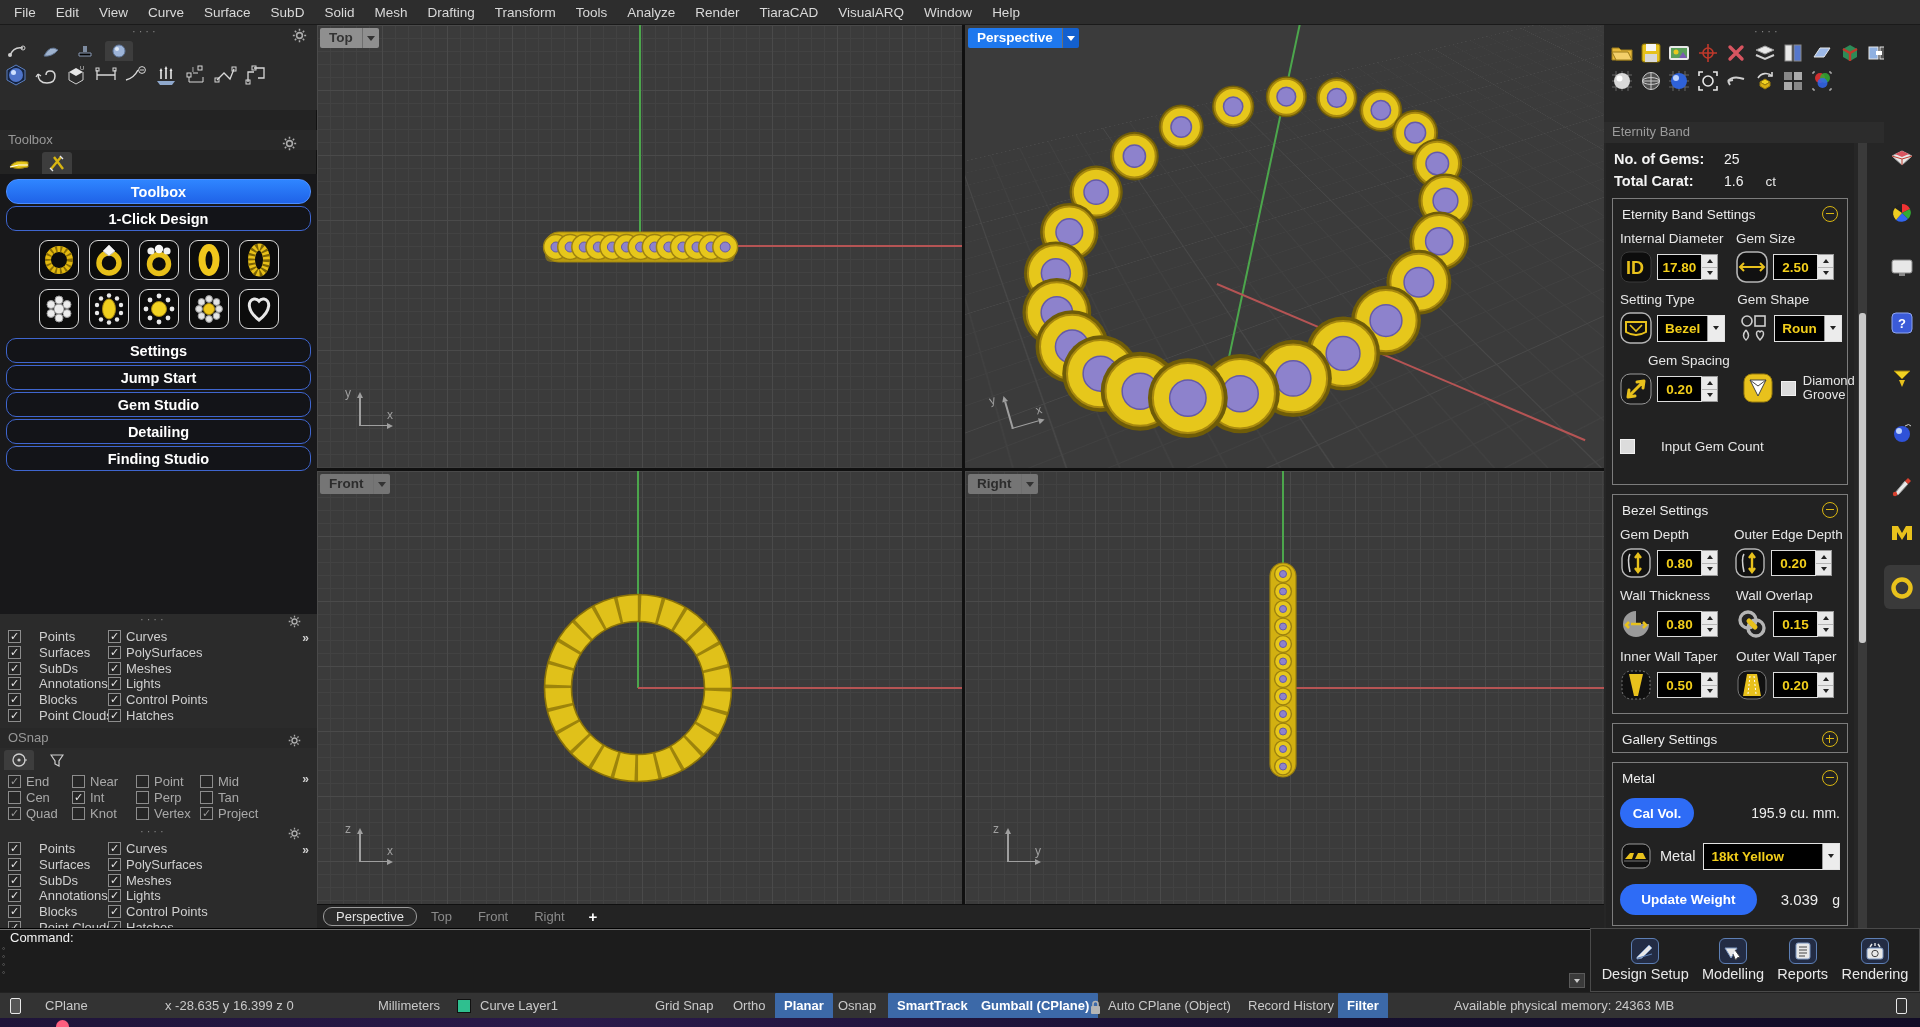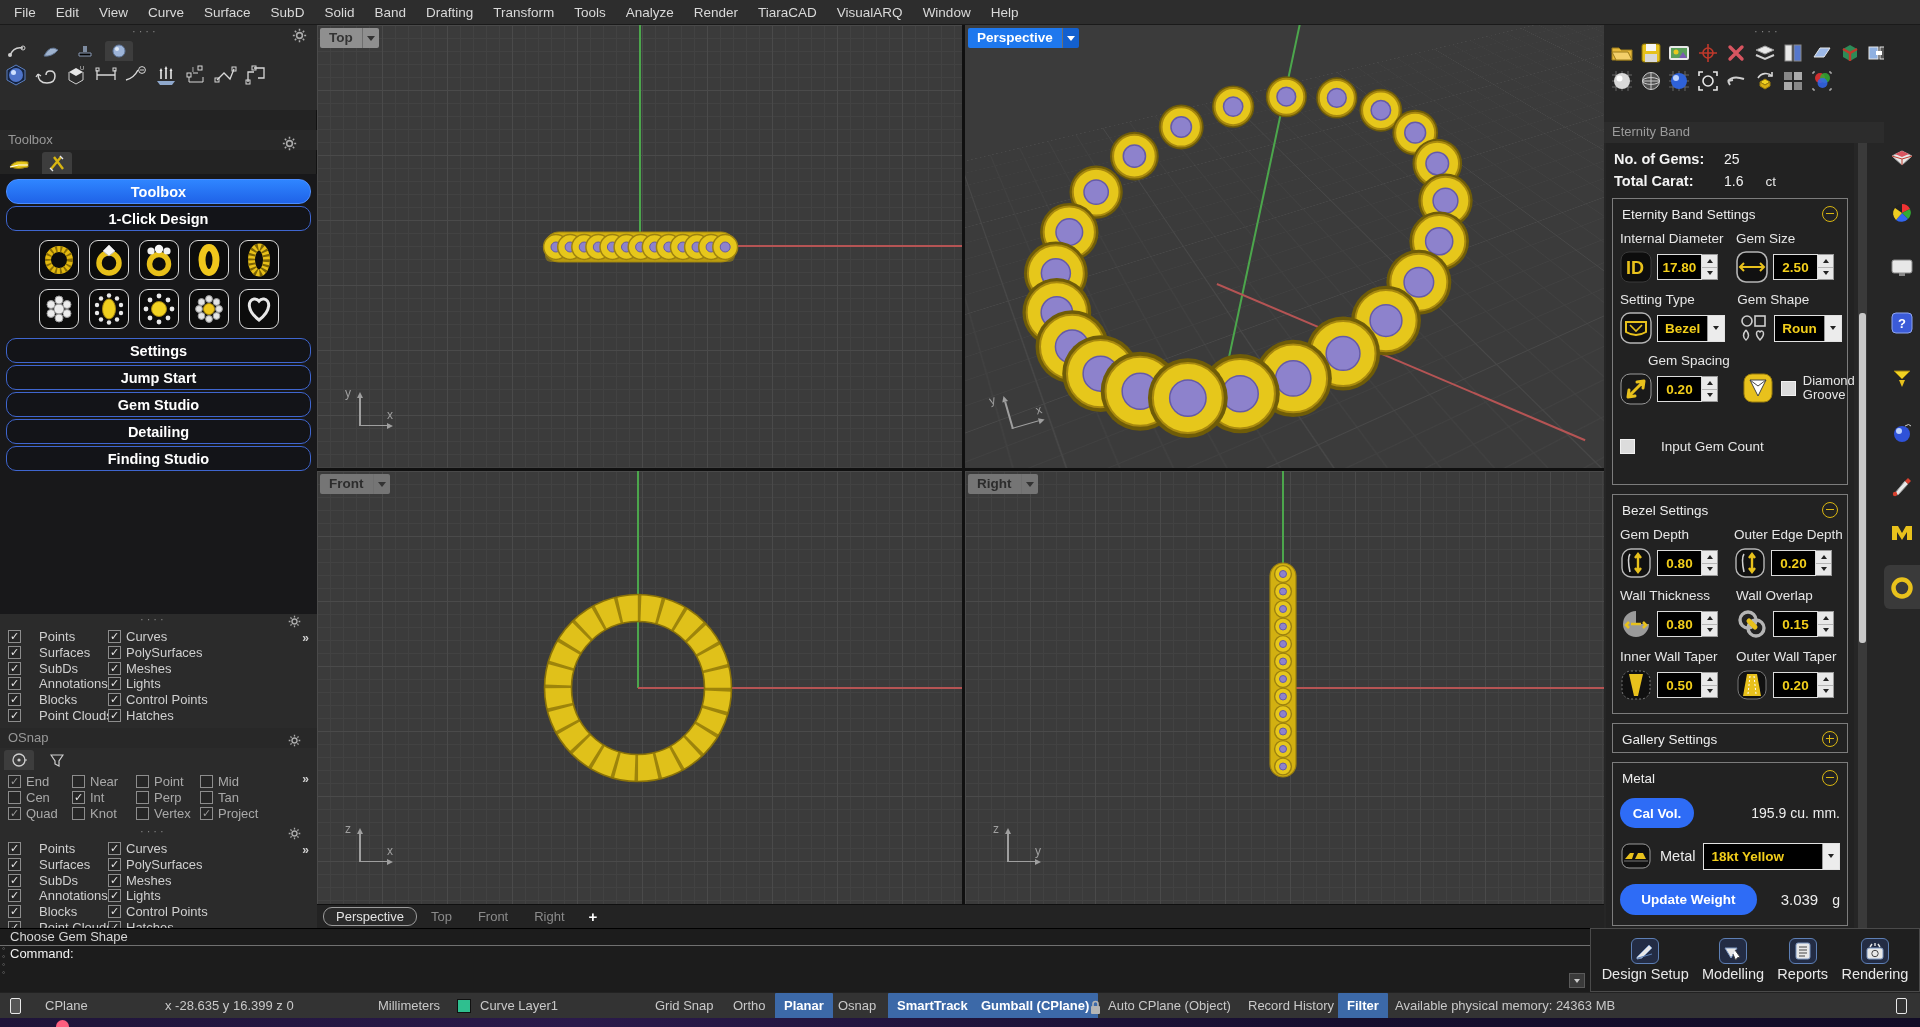--- a/index.html
+++ b/index.html
@@ -189,21 +189,21 @@
 <div id="root">
 
   <div class="menubar">
     <span class="menu-item">File</span>
     <span class="menu-item">Edit</span>
     <span class="menu-item">View</span>
     <span class="menu-item">Curve</span>
     <span class="menu-item">Surface</span>
     <span class="menu-item">SubD</span>
     <span class="menu-item">Solid</span>
-    <span class="menu-item">Band</span>
+    <span class="menu-item">Mesh</span>
     <span class="menu-item">Drafting</span>
     <span class="menu-item">Transform</span>
     <span class="menu-item">Tools</span>
     <span class="menu-item">Analyze</span>
     <span class="menu-item">Render</span>
     <span class="menu-item">TiaraCAD</span>
     <span class="menu-item">VisualARQ</span>
     <span class="menu-item">Window</span>
     <span class="menu-item">Help</span>
   </div>
@@ -1436,21 +1436,20 @@
       <span class="rs-ic" style="top:550px">
           <svg width="24" height="24">
             <circle cx="12" cy="12" r="8.5" fill="none" stroke="#e8c11c" stroke-width="4.5"></circle>
           </svg>
         </span>
     </div>
   </div>
 
   <div class="cmd">
     <div class="cmd-gutter">°<br>°<br>°<br>°</div>
-    <div class="cmd-line">Choose Gem Shape</div>
     <div class="cmd-prompt">Command:</div>
     <div class="cmd-dd">
         <span class="td" style="border-top-color:#ccc"></span>
       </div>
   </div>
 
   <div class="workflow">
     <div class="wf-item">
       <span class="wf-ic">
           <svg width="20" height="18">
@@ -1503,20 +1502,20 @@
     <span class="sb-item" style="left:838px">Osnap</span>
     <span class="sb-item sb-chip" style="left:888px">SmartTrack</span>
     <span class="sb-item sb-chip" style="left:972px">Gumball (CPlane)</span>
     <span class="sb-item" style="left:1090px;top:5px;height:16px"><svg width="11" height="15">
           <rect x="1" y="6" width="9" height="8" rx="1" fill="#b5b5b5"></rect>
           <path d="M3 6V4a2.5 2.5 0 0 1 5 0v2" fill="none" stroke="#b5b5b5" stroke-width="1.6"></path>
         </svg></span>
     <span class="sb-item" style="left:1108px">Auto CPlane (Object)</span>
     <span class="sb-item" style="left:1248px">Record History</span>
     <span class="sb-item sb-chip" style="left:1338px">Filter</span>
-    <span class="sb-item" style="left:1395px">Available physical memory: 24363 MB</span>
+    <span class="sb-item" style="left:1454px">Available physical memory: 24363 MB</span>
     <span class="sb-paneicon" style="left:1896px;background:#333"></span>
   </div>
 
   <div class="taskstrip">
       <span class="taskdot"></span>
     </div>
 </div>
 
 </body></html>

